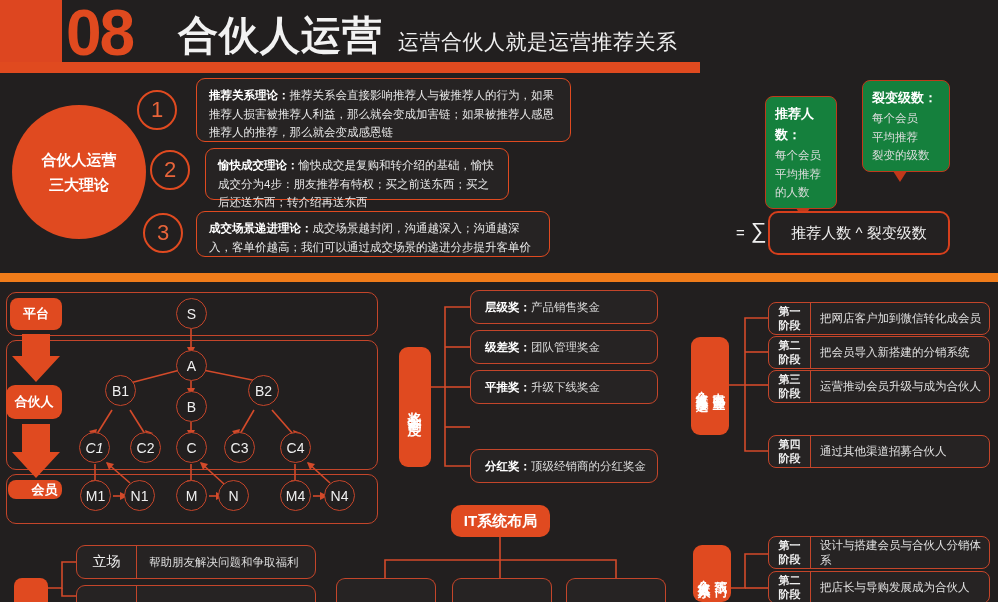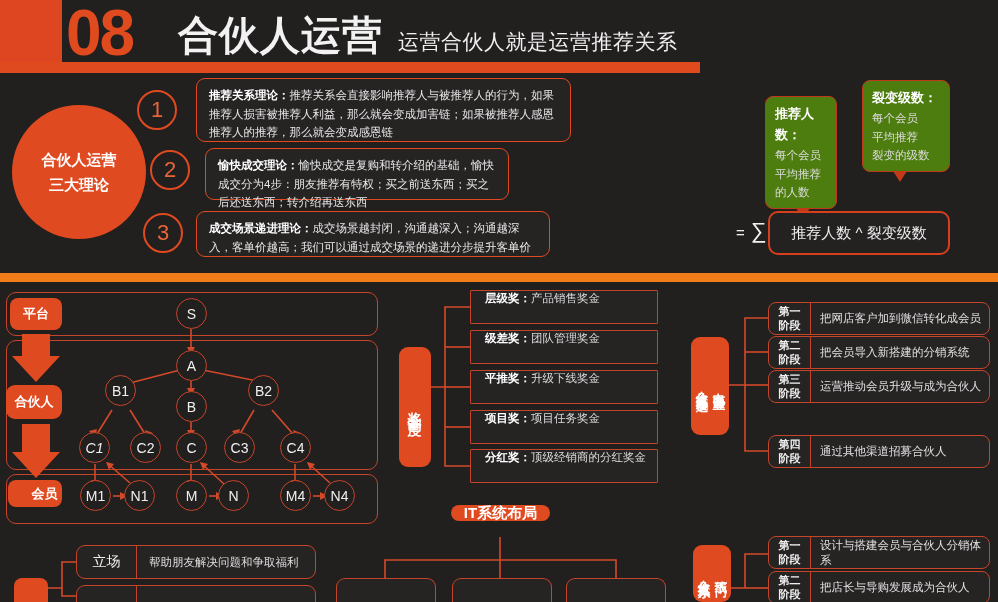--- a/index.html
+++ b/index.html
@@ -28,21 +28,21 @@
                 display:flex; flex-direction:column; align-items:center; justify-content:center;
                 font-size:15px; font-weight:bold; line-height:1.7; }
   .num-circle { position:absolute; width:40px; height:40px; border-radius:50%;
                 border:2px solid #e04a20; color:#e8643a; font-size:22px;
                 display:flex; align-items:center; justify-content:center; background:#221f1f; }
   .theory-box { position:absolute; border:1.5px solid #e04a20; border-radius:9px;
                 background:#262323; padding:7px 12px; color:#e8e8e8; font-size:11.5px; line-height:1.63; }
   .theory-box b { color:#ffffff; font-weight:bold; }
 
   
-  .bubble { position:absolute; border:1.5px solid #c0391b; border-radius:8px; background:#4d7c0f;
+  .bubble { position:absolute; border:1.5px solid #c0391b; border-radius:8px; background:#15803d;
             padding:6px 9px; color:#ddd; font-size:11.5px; line-height:1.62; }
   .bubble .bt { color:#fff; font-weight:bold; font-size:13px; display:block; margin-bottom:1px;}
   .bubble .tail { position:absolute; width:0; height:0; bottom:-11px;
                   border-left:7px solid transparent; border-right:7px solid transparent;
                   border-top:11px solid #c0391b; }
   .f-box { position:absolute; border:2.5px solid #d63f1c; border-radius:10px; background:#242121;
            color:#efefef; display:flex; align-items:center; justify-content:center; font-size:15px; }
   .f-eq { position:absolute; color:#efefef; font-size:15px; }
   .f-sig { position:absolute; color:#efefef; font-size:22px; }
 
@@ -51,22 +51,22 @@
   .tag { position:absolute; background:#e04a20; border-radius:8px; color:#fff;
          font-size:13px; font-weight:bold; display:flex; align-items:center; justify-content:center; }
   .node { position:absolute; width:31px; height:31px; border-radius:50%; border:1.6px solid #c4452a;
           background:#221f1f; color:#f0f0f0; font-size:14px;
           display:flex; align-items:center; justify-content:center; }
 
   
   .vtag { position:absolute; background:#e04a20; border-radius:9px; color:#fff; font-size:14px;
           font-weight:bold; display:flex; align-items:center; justify-content:center;
           writing-mode:vertical-rl; text-orientation:upright; letter-spacing:3px; }
-  .row-box { position:absolute; border:1.4px solid #c4452a; border-radius:1px; background:#262323;
-             color:#dcdcdc; font-size:11.5px; display:flex; padding-left:14px; }
+  .row-box { position:absolute; border:1.4px solid #c4452a; border-radius:9px; background:#262323;
+             color:#dcdcdc; font-size:11.5px; display:flex; align-items:center; padding-left:14px; }
   .row-box b { color:#fff; font-weight:bold; }
 
   
   .stage-box { position:absolute; border:1.4px solid #c4452a; border-radius:8px; background:#262323;
                display:flex; align-items:center; }
   .stage-key { width:42px; flex:none; color:#f0f0f0; font-size:11px; font-weight:bold;
                text-align:center; line-height:1.25; border-right:1.4px solid #c4452a;
                align-self:stretch; display:flex; flex-direction:column; align-items:center; justify-content:center; }
   .stage-val { padding-left:9px; color:#e0e0e0; font-size:11.5px; }
 
@@ -141,21 +141,21 @@
   </div>
 
   <div class="divider"></div>
 
   <div class="band" style="left:6px; top:292px; width:372px; height:44px;"></div>
   <div class="band" style="left:6px; top:340px; width:372px; height:130px;"></div>
   <div class="band" style="left:6px; top:474px; width:372px; height:50px;"></div>
 
   <div class="tag" style="left:10px; top:298px; width:52px; height:32px;">平台</div>
   <div class="tag" style="left:6px; top:385px; width:56px; height:34px;border-radius:9px;">合伙人</div>
-  <div class="tag" style="left:8px; top:480px; width:54px; height:27px;padding-left:19px;">会员</div>
+  <div class="tag" style="left:8px; top:480px; width:54px; height:19px;padding-left:19px;">会员</div>
 
   <svg class="lines">
 
     <g fill="#e04a20">
       <path d="M22,334 L50,334 L50,356 L60,356 L36,382 L12,356 L22,356 Z"></path>
       <path d="M22,424 L50,424 L50,452 L60,452 L36,478 L12,452 L22,452 Z"></path>
     </g>
     <g stroke="#d34a2a" stroke-width="1.6" fill="none">
 
       <path d="M191,329 L191,351"></path>
@@ -263,24 +263,20 @@
       <span>产品销售奖金</span>
   </div>
   <div class="row-box" style="left:470px; top:330px; width:188px; height:34px;">
     <b>级差奖：</b>
       <span>团队管理奖金</span>
   </div>
   <div class="row-box" style="left:470px; top:370px; width:188px; height:34px;">
     <b>平推奖：</b>
       <span>升级下线奖金</span>
   </div>
-  <div class="row-box" style="left:470px; top:410px; width:188px; height:34px;">
-    <b>项目奖：</b>
-      <span>项目任务奖金</span>
-  </div>
   <div class="row-box" style="left:470px; top:449px; width:188px; height:34px;">
     <b>分红奖：</b>
       <span>顶级经销商的分红奖金</span>
   </div>
 
   <div class="ltag" style="left:691px; top:337px; width:38px; height:98px;">
     <span>合伙人体系改造</span>
     <span>电商企业</span>
   </div>
 
@@ -325,21 +321,21 @@
     <div class="stage-val">设计与搭建会员与合伙人分销体系</div>
   </div>
   <div class="stage-box" style="left:768px; top:571px; width:222px; height:33px;">
     <div class="stage-key">
       <span>第二</span>
         <span>阶段</span>
     </div>
     <div class="stage-val">把店长与导购发展成为合伙人</div>
   </div>
 
-  <div class="pill" style="left:451px; top:505px; width:99px; height:16px;">IT系统布局</div>
+  <div class="pill" style="left:451px; top:505px; width:99px; height:32px;">IT系统布局</div>
   <div class="stub" style="left:336px; top:578px; width:100px; height:24px;"></div>
   <div class="stub" style="left:452px; top:578px; width:100px; height:24px;"></div>
   <div class="stub" style="left:566px; top:578px; width:100px; height:24px;"></div>
 
   <div class="pill" style="left:14px; top:578px; width:34px; height:24px; border-radius:8px 8px 0 0;"></div>
 
   <div class="lrow" style="left:76px; top:545px; width:240px; height:34px;">
     <div class="k">立场</div>
     <div class="v">帮助朋友解决问题和争取福利</div>
   </div>

